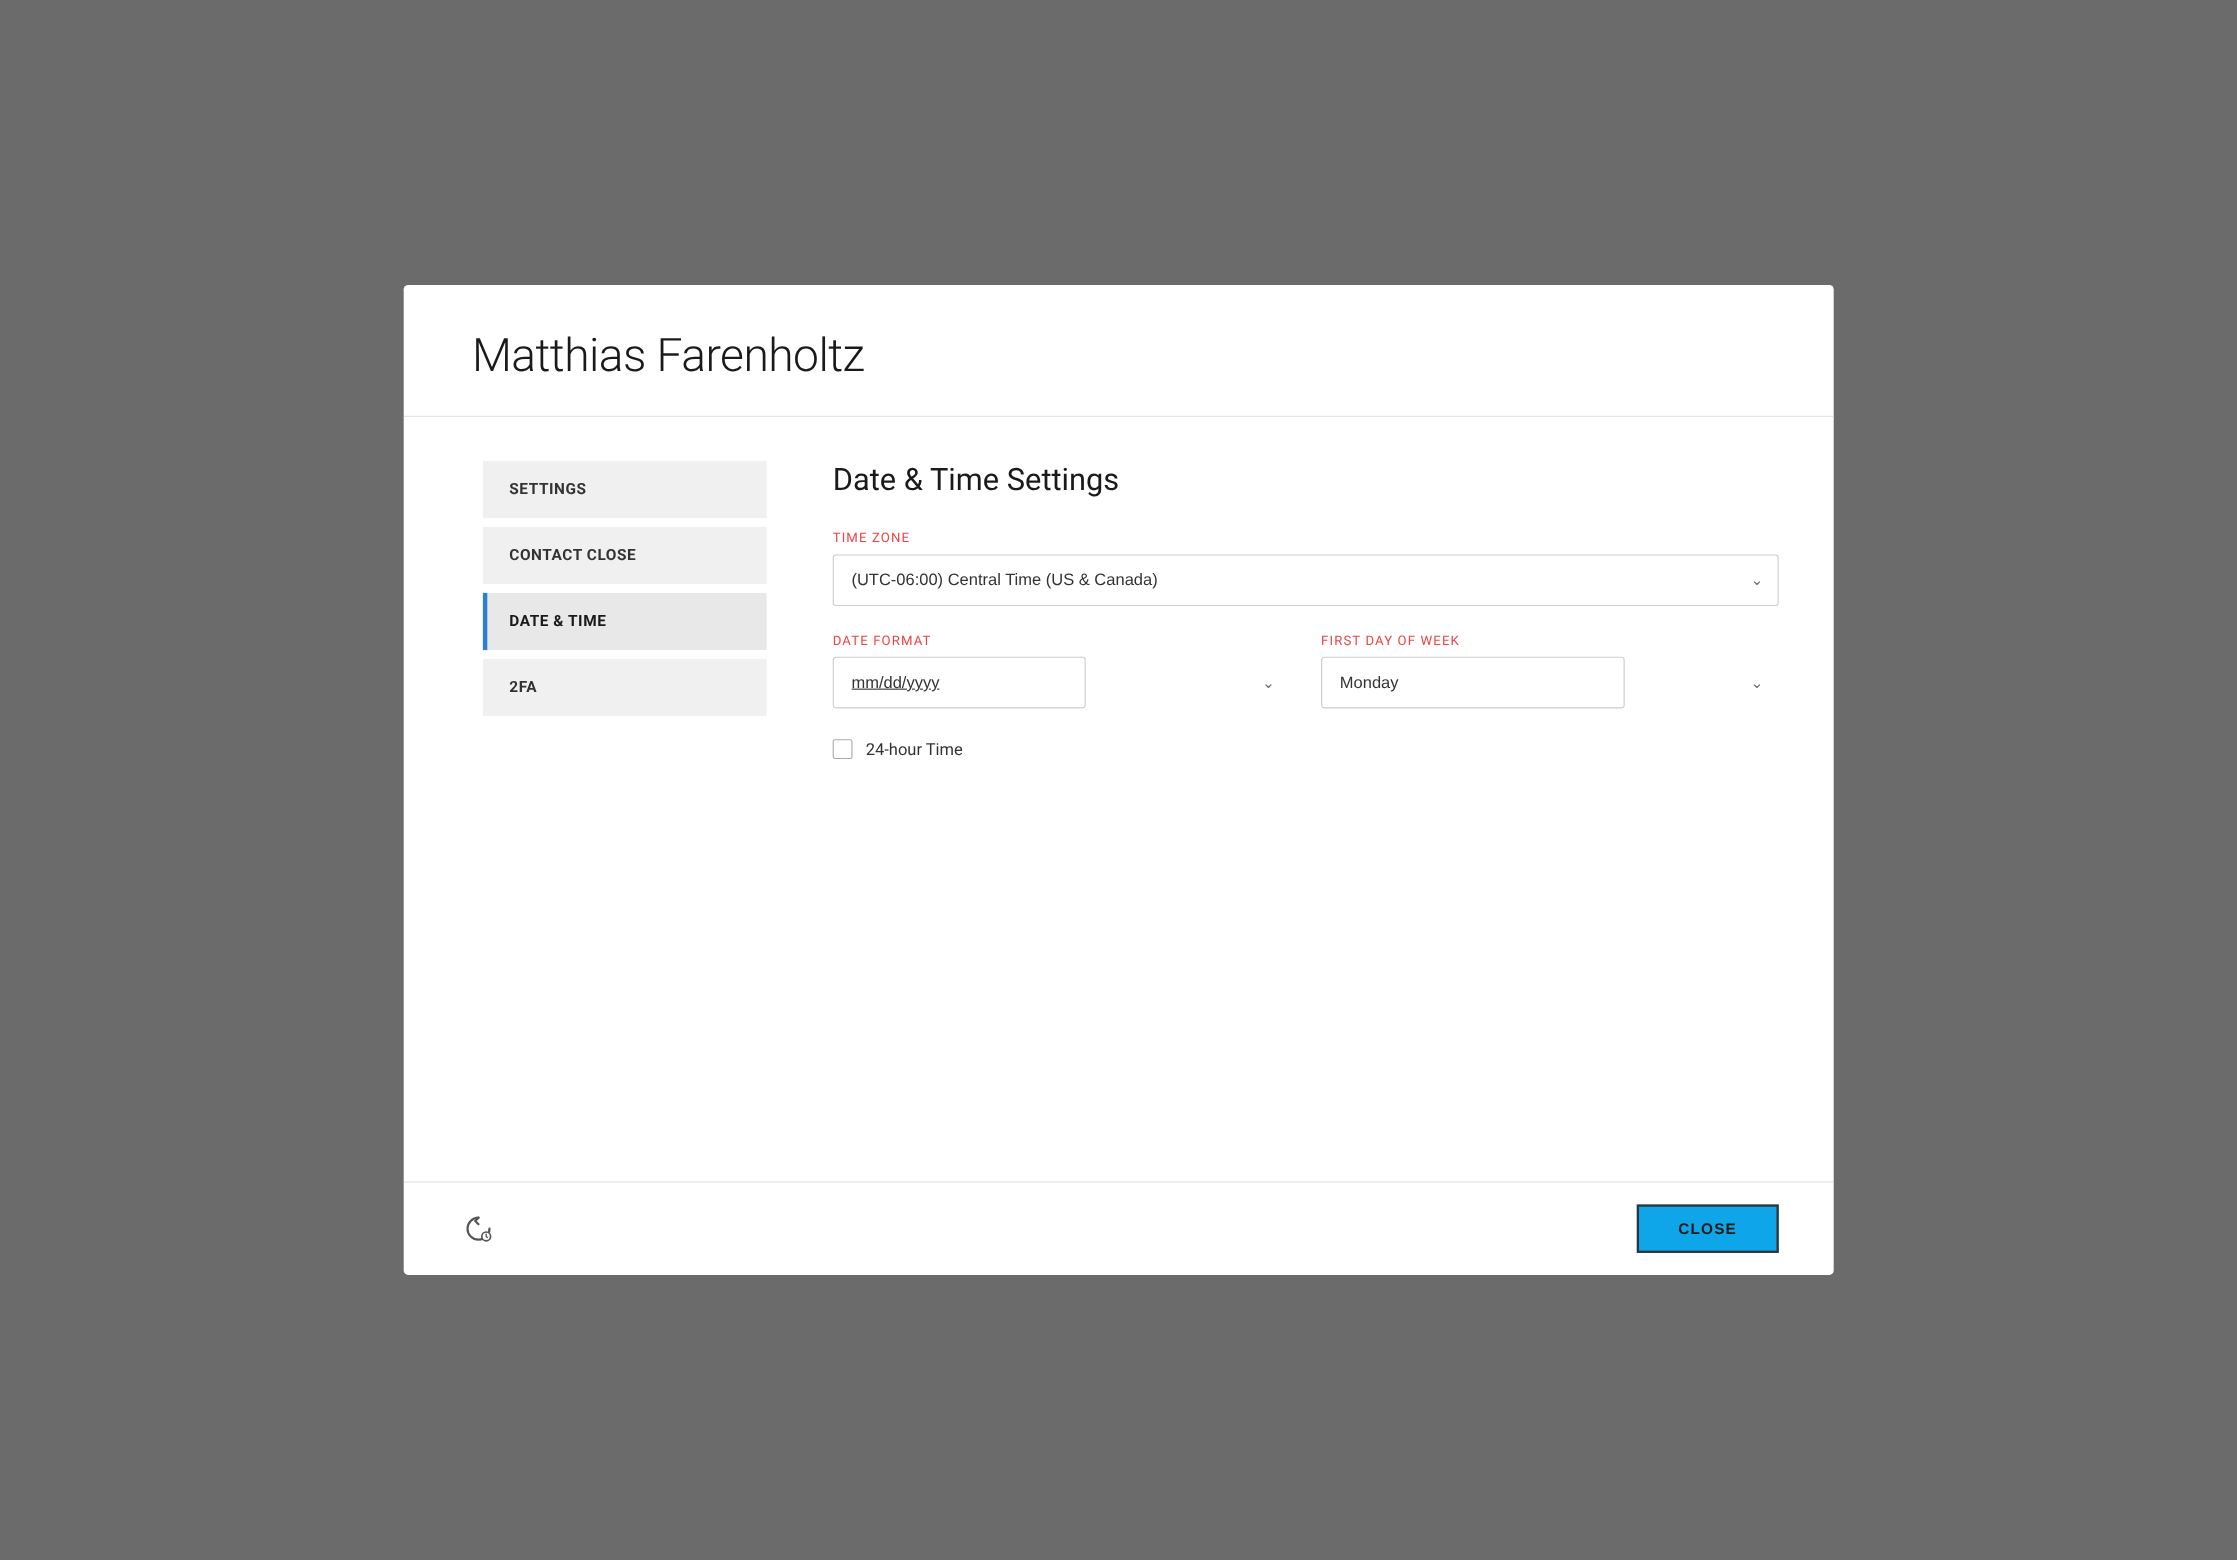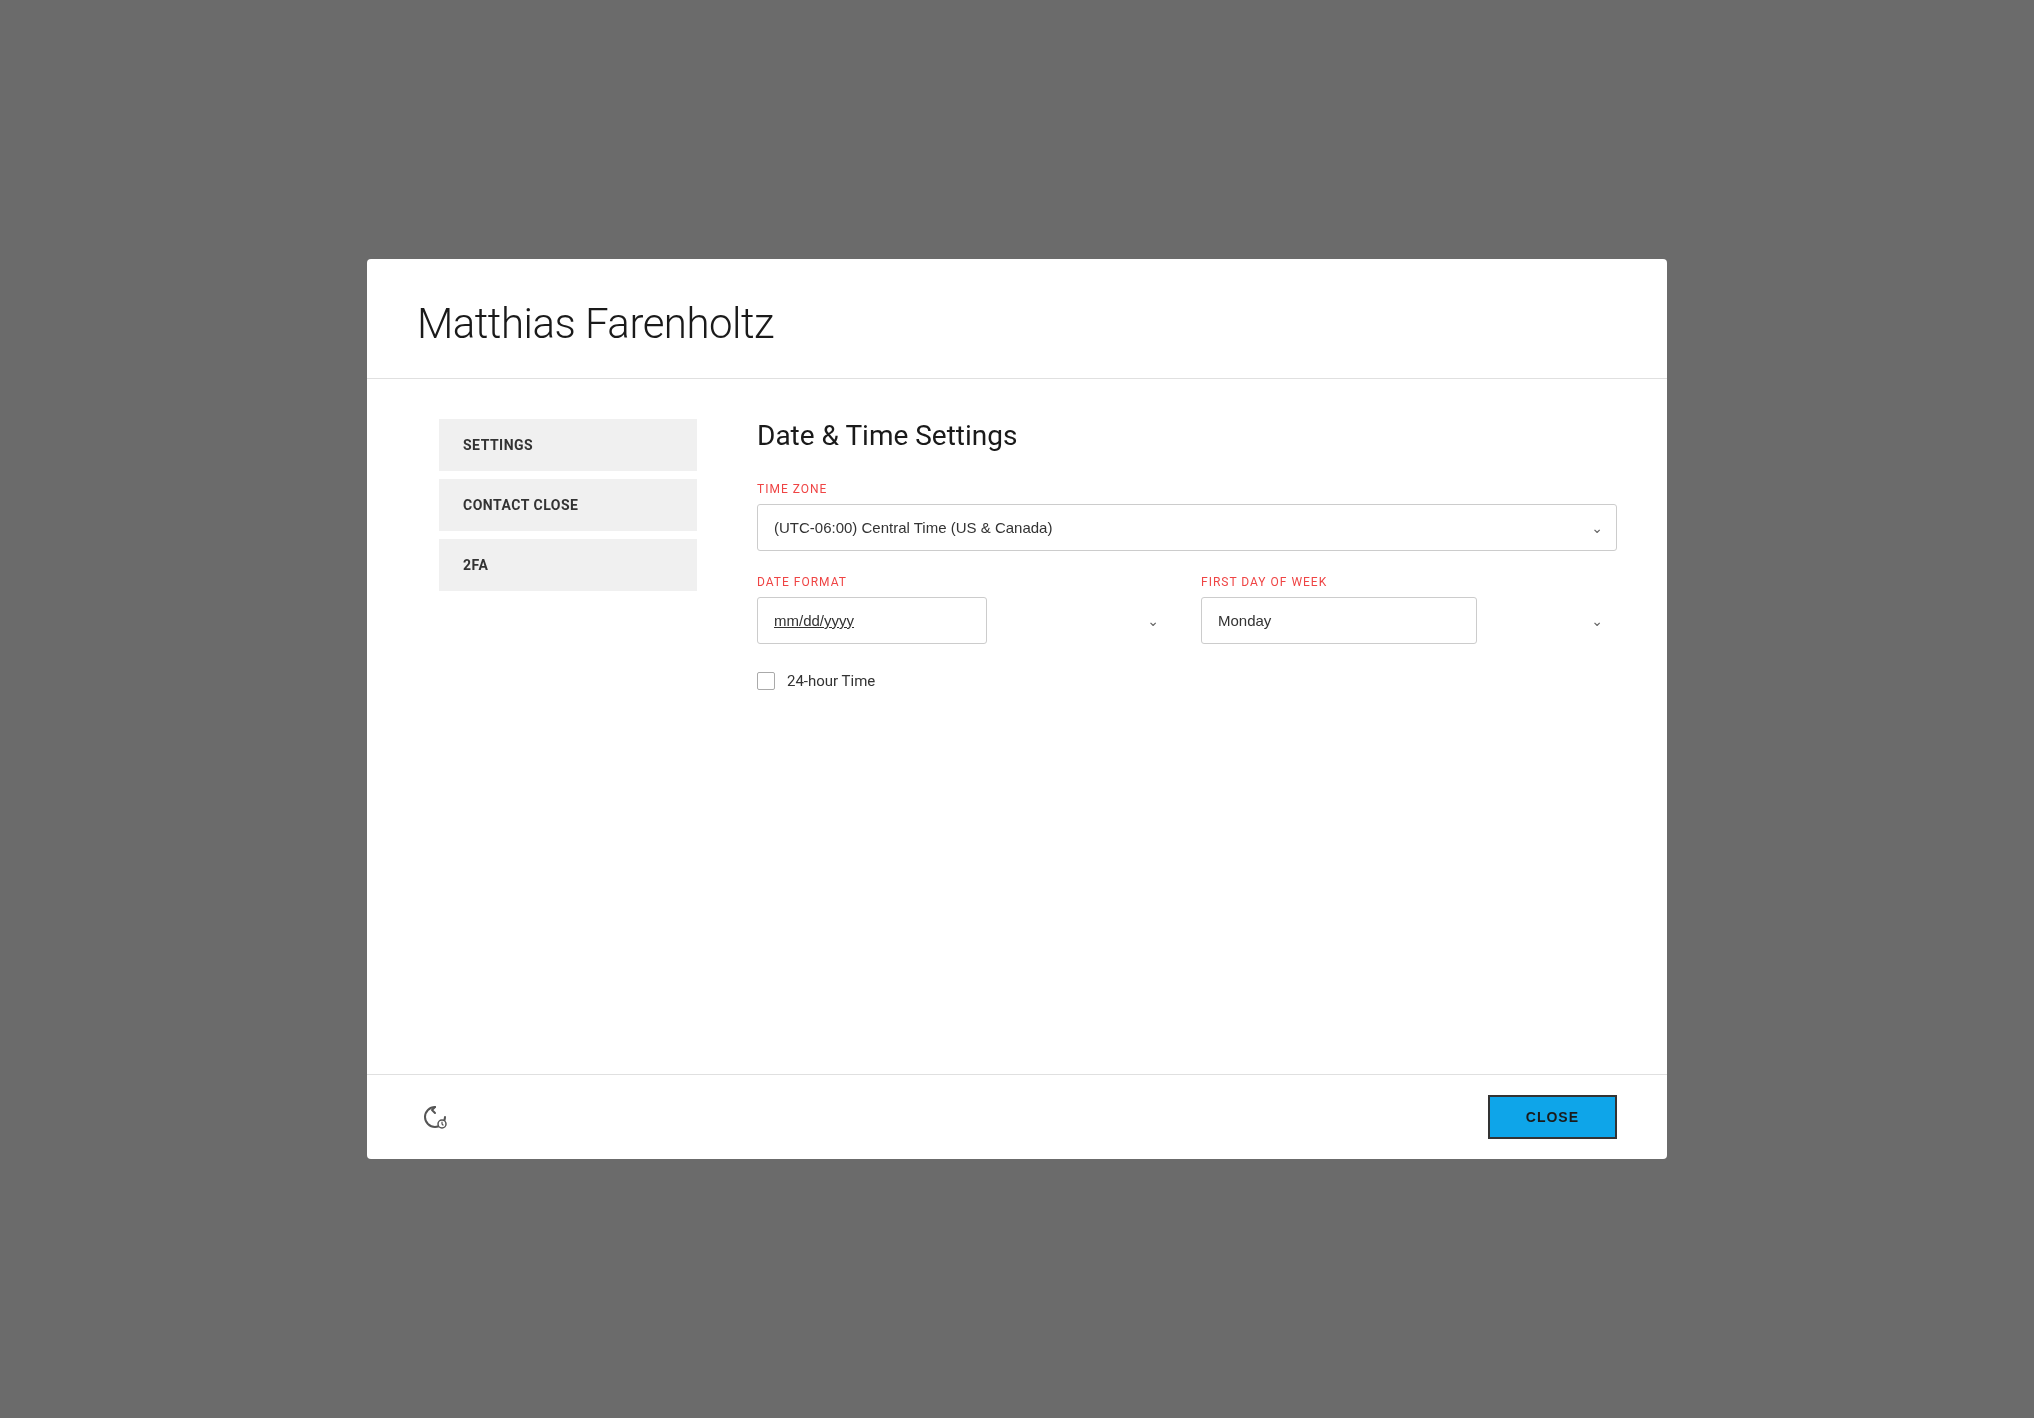--- a/index.html
+++ b/index.html
@@ -31,20 +31,21 @@
     .modal-header {
       padding: 40px 50px 30px 50px;
       border-bottom: 1px solid #e0e0e0;
     }
 
     .modal-title {
       font-size: 42px;
       font-weight: 300;
       color: #1a1a1a;
       letter-spacing: -0.5px;
+      margin-left: 12px;
     }
 
     .modal-body {
       display: flex;
       flex: 1;
       padding: 40px 50px;
       gap: 60px;
     }
 
     .sidebar {
@@ -222,20 +223,23 @@
   </div>
 
   <div class="modal-body">
 
     <nav class="sidebar">
       <div class="sidebar-item">
         <span>SETTINGS</span>
       </div>
       <div class="sidebar-item">
         <span>CONTACT CLOSE</span>
+      </div>
+      <div class="sidebar-item active">
+        <span>DATE &amp; TIME</span>
       </div>
       <div class="sidebar-item">
         <span>2FA</span>
       </div>
     </nav>
 
     <div class="content-area">
       <h2 class="content-title">Date &amp; Time Settings</h2>
 
       <div class="form-section">

